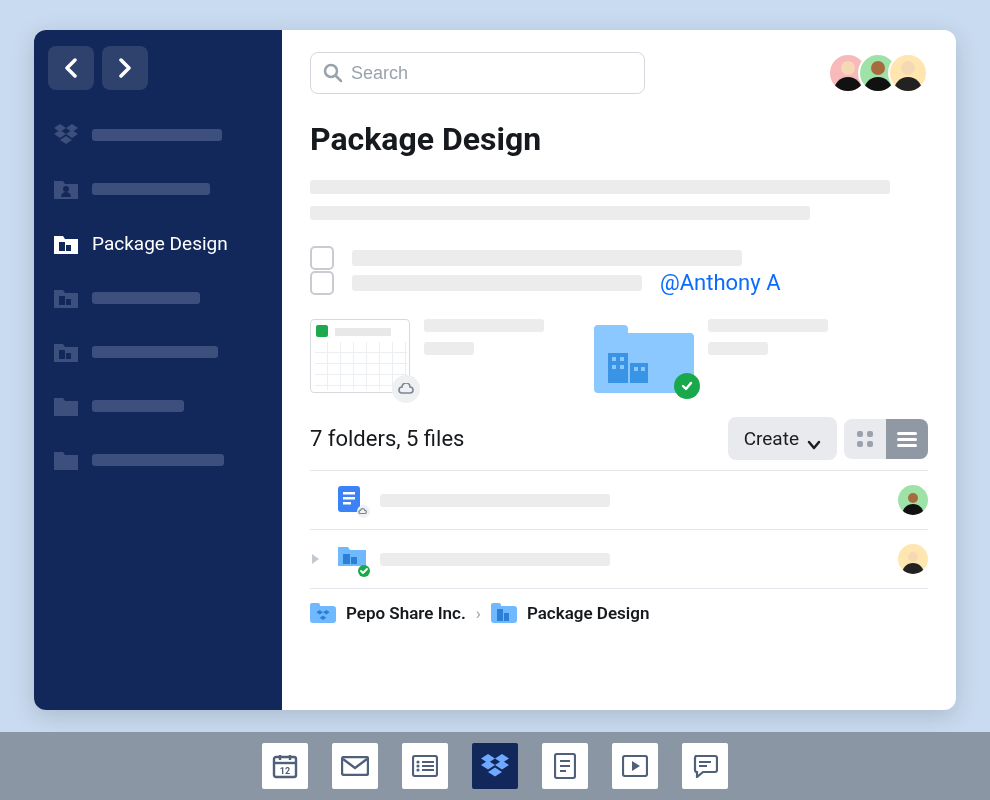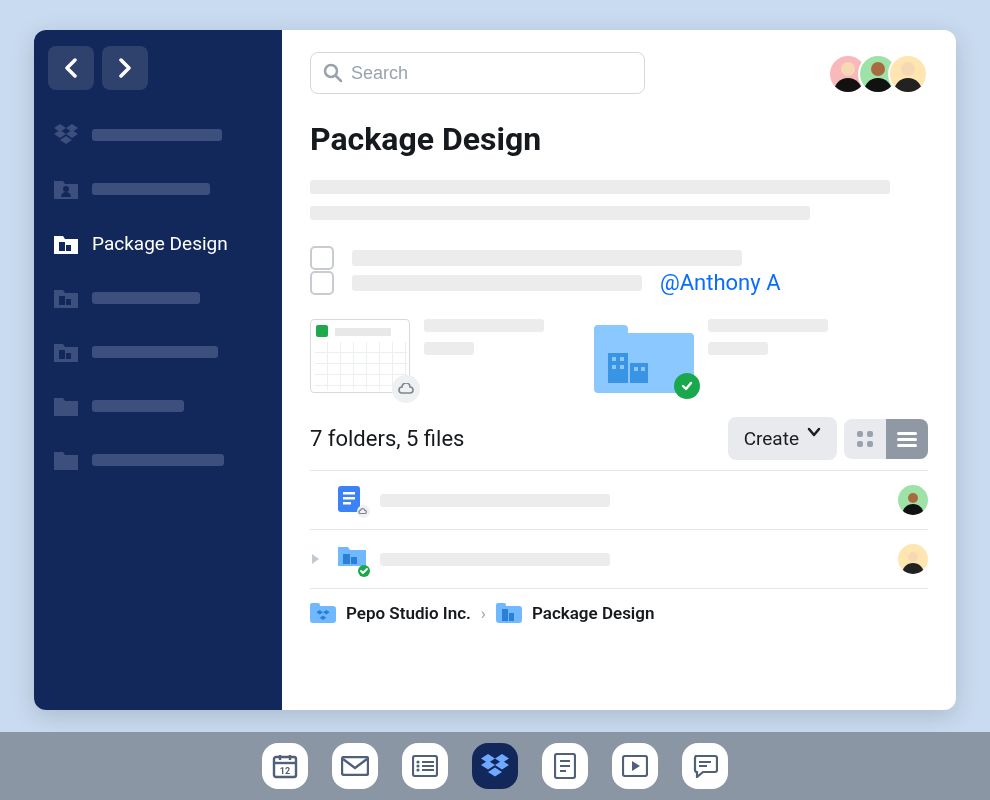--- a/index.html
+++ b/index.html
@@ -52,21 +52,21 @@
   .side-item.active .label { color: #fff; font-size: 19px; }
   .side-icon { width: 24px; height: 22px; flex: none; }
 
   .main {
     flex: 1;
     display: flex;
     flex-direction: column;
     position: relative;
     padding: 22px 28px 14px 28px;
   }
-  .toolbar { display: flex; align-items: flex-end; gap: 12px; margin-bottom: 26px; }
+  .toolbar { display: flex; align-items: center; gap: 12px; margin-bottom: 26px; }
   .search {
     flex: 0 0 335px;
     height: 42px;
     border: 1px solid #d2d7dd;
     border-radius: 8px;
     display: flex; align-items: center;
     padding: 0 12px; gap: 8px;
     color: #9aa3ad;
   }
   .search input {
@@ -138,21 +138,21 @@
   }
   .ok-badge{
     position:absolute; right:-6px; bottom:-6px; width:26px; height:26px; border-radius:50%;
     background:#1aa84d; z-index:3; display:flex; align-items:center; justify-content:center;
   }
   .card-lines .l { height:13px; background:#ececec; border-radius:3px; margin-bottom:10px; }
 
   .counts-row { display:flex; align-items:center; gap:7px; margin-bottom: 10px;}
   .counts { font-size:22px; color:#16191d; flex:1; }
   .create-btn {
-    display:flex; align-items:flex-start; gap:8px;
+    display:flex; align-items:flex-end; gap:8px;
     background:#e8eaed; border-radius:8px; padding:10px 16px; font-size:19px; color:#1a1d21;
     cursor:pointer;
   }
   .view-toggle { display:flex; background:#e8eaed; border-radius:8px; overflow:hidden; }
   .view-btn { width:42px; height:40px; display:flex; align-items:center; justify-content:center; cursor:pointer; }
   .view-btn.active { background:#8f98a3; }
 
   .file-list { border-top:1px solid #e3e6ea; }
   .file-row { display:flex; align-items:center; gap:14px; padding:14px 0; border-bottom:1px solid #e3e6ea; }
   .file-row .disclose { width:14px; color:#b6bcc4; }
@@ -169,21 +169,21 @@
   .bc-folder::before{content:"";position:absolute;left:0;top:0;width:10px;height:5px;background:#71b9ff;border-radius:2px 2px 0 0;}
   .bc-folder::after{content:"";position:absolute;left:0;top:3px;width:26px;height:17px;background:#71b9ff;border-radius:3px;}
   .bc-sep{color:#9aa3ad; font-weight:400;}
 
   
   .dock {
     position:absolute; left:0; bottom:0; width:990px; height:68px;
     background:#8a96a3; display:flex; align-items:center; justify-content:center; gap:24px;
   }
   .dock-item {
-    width:46px; height:46px; background:#fff; border-radius:16px;
+    width:46px; height:46px; background:#fff; border-radius:2px;
     display:flex; align-items:center; justify-content:center; cursor:pointer; color:#50607a;
   }
   .dock-item.active { background:#13285a; color:#fff; }
 </style>
 </head>
 <body>
 
 <div class="window">
 
   <aside class="sidebar">
@@ -423,21 +423,21 @@
           </div>
       </div>
     </div>
 
     <div class="breadcrumb">
       <div class="bc-folder">
         <svg width="14" height="10" viewBox="0 0 24 18" style="position:absolute;left:6px;top:7px;z-index:2">
             <path fill="#2b7fd6" d="M6 0 L12 4 L6 8 L0 4 Z M18 0 L24 4 L18 8 L12 4 Z M6 14 L12 10 L18 14 L12 18 Z"></path>
           </svg>
       </div>
-      <span>Pepo Studio Inc.</span>
+      <span>Pepo Share Inc.</span>
       <span class="bc-sep">›</span>
       <div class="bc-folder">
         <svg width="14" height="12" viewBox="0 0 14 12" style="position:absolute;left:6px;top:6px;z-index:2">
             <rect x="0" y="0" width="6" height="12" fill="#2b7fd6"></rect>
             <rect x="7" y="4" width="5" height="8" fill="#2b7fd6"></rect>
           </svg>
       </div>
       <span>Package Design</span>
     </div>
 

